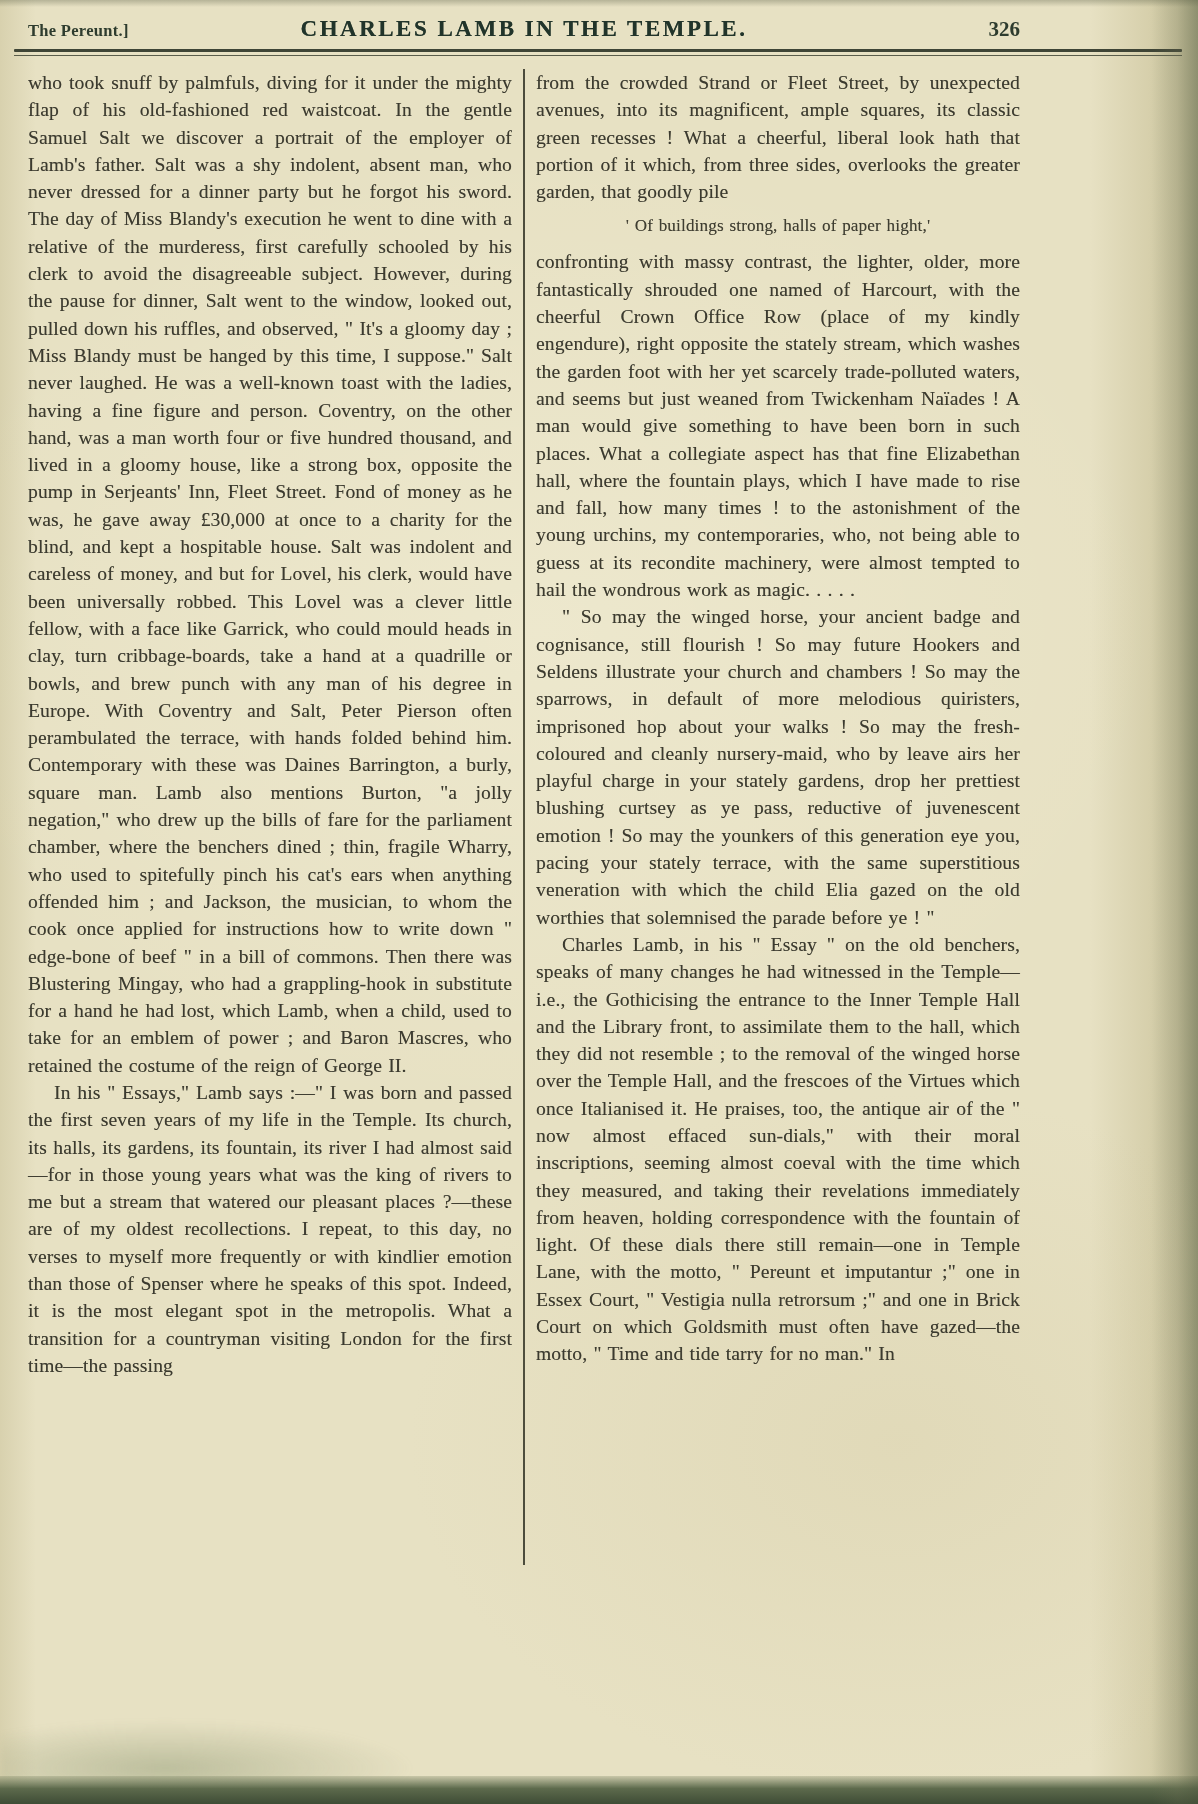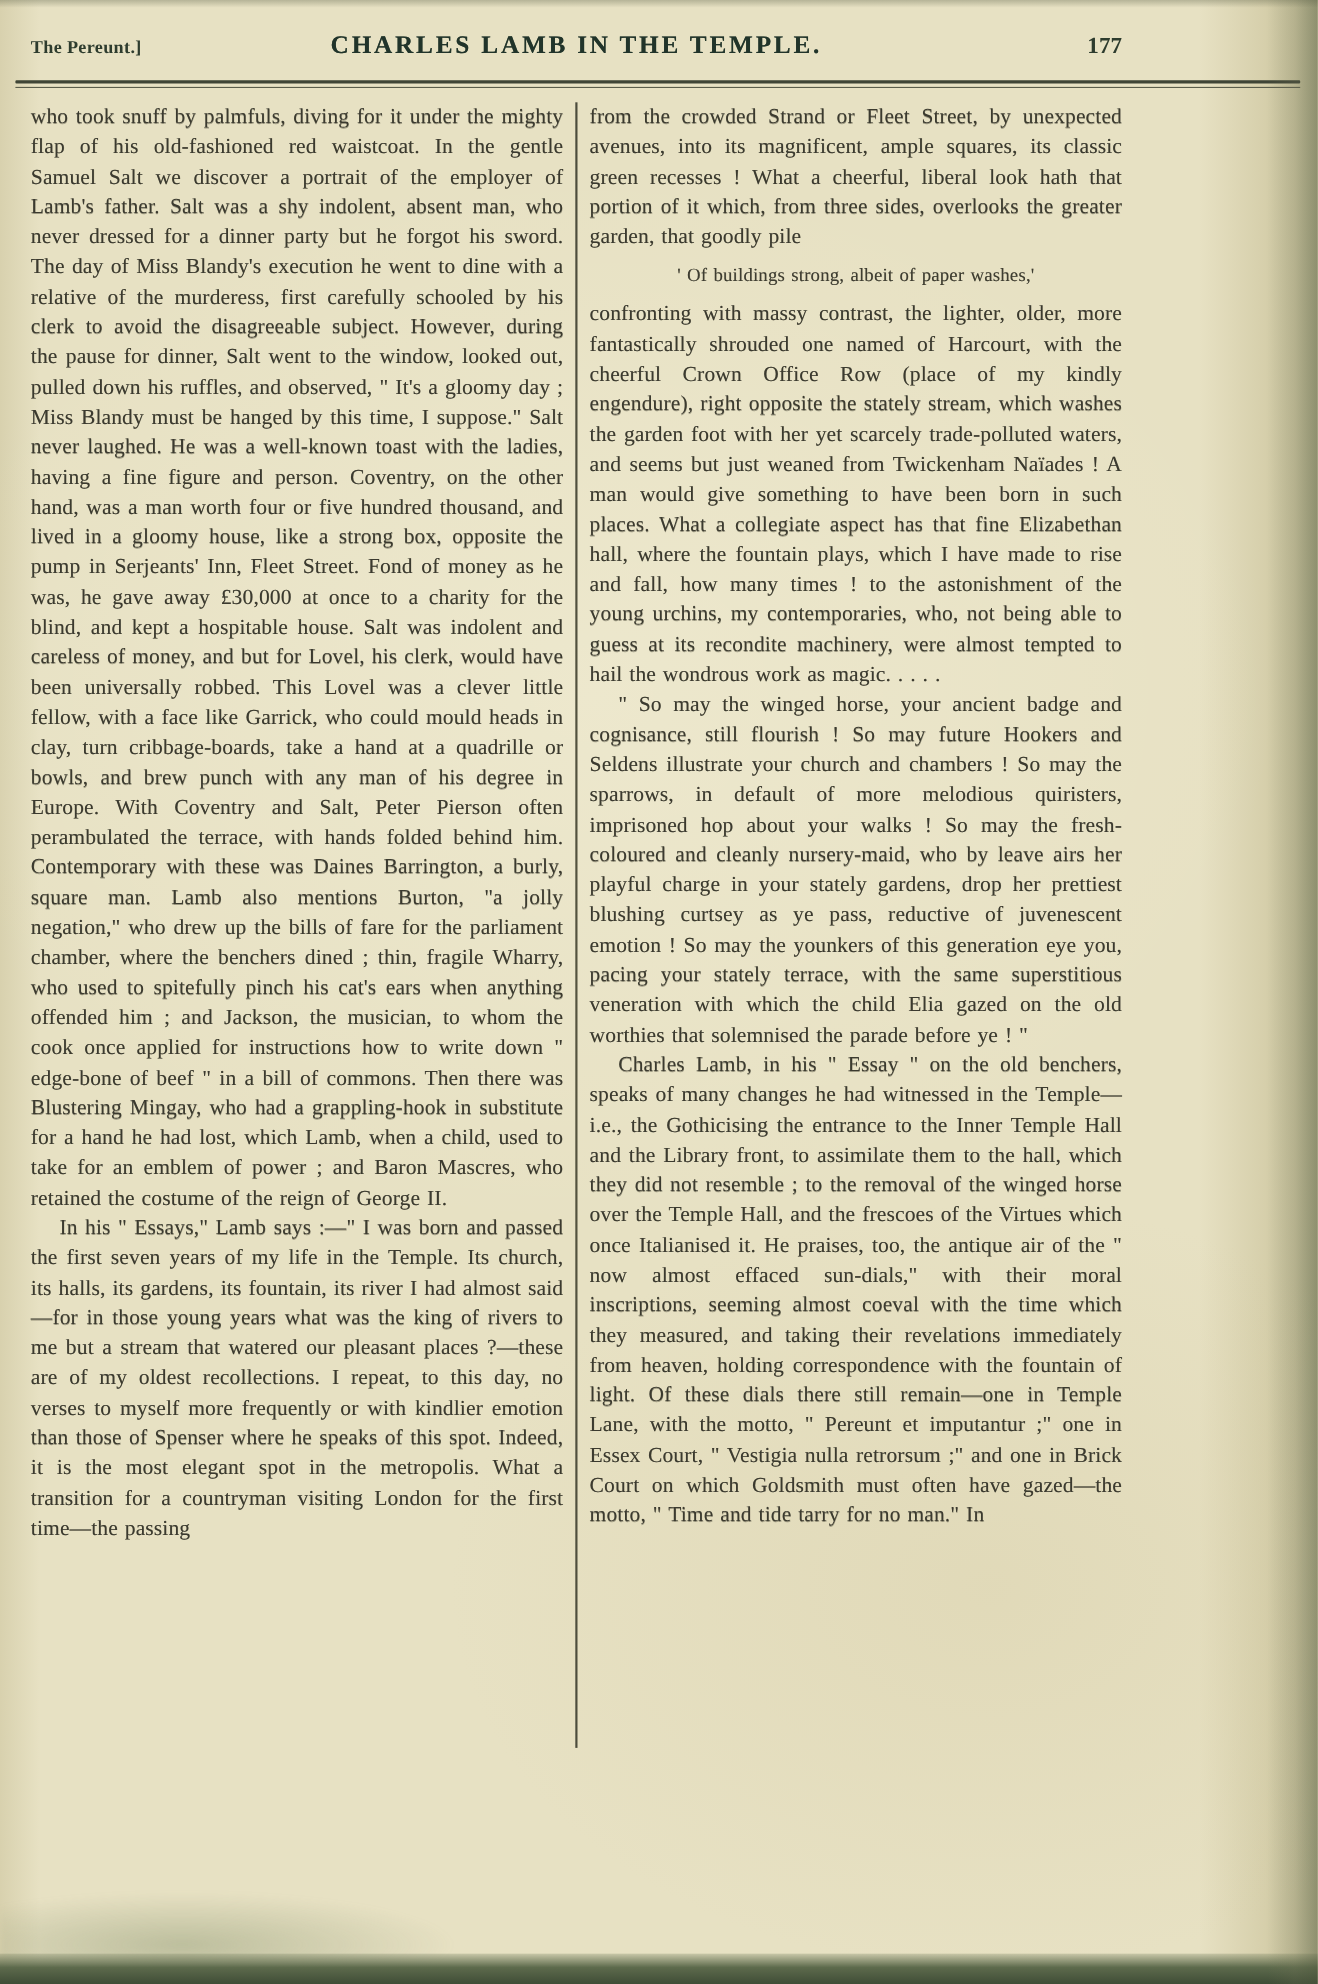--- a/index.html
+++ b/index.html
@@ -23,21 +23,21 @@
   .bottom-smear{position:absolute;left:0;bottom:18px;width:46%;height:90px;
     background:radial-gradient(ellipse 60% 70% at 30% 80%, rgba(120,134,96,0.38), rgba(120,134,96,0) 75%);
     filter:blur(3px);pointer-events:none;}
 
   header.running-head{
     margin:16px 178px 0 28px;
     display:grid;grid-template-columns:1fr auto 1fr;align-items:baseline;
     color:#25372b;
   }
   .running-left{justify-self:start;font-weight:bold;font-size:16.5px;letter-spacing:0.3px;color:#2e3c2e;}
-  .page-title{justify-self:center;margin:12px;font-size:23px;font-weight:bold;letter-spacing:2.5px;color:#21342a;
+  .page-title{justify-self:center;margin:0;font-size:23px;font-weight:bold;letter-spacing:2.5px;color:#21342a;
     text-shadow:0 0 0.6px rgba(33,52,42,0.7);}
   .page-number{justify-self:end;font-weight:bold;font-size:21px;color:#2e3c2e;}
 
   .rule-thick{height:3px;background:#3f4536;margin:7px 16px 3px 14px;border-radius:1px;}
   .rule-thin{height:1px;background:#5a5d4b;margin:0 16px 0 14px;}
 
   main.columns{
     margin:13px 0 0 28px;width:992px;
     display:grid;grid-template-columns:484px 24px 484px;
     align-items:start;
@@ -60,37 +60,37 @@
   }
 </style>
 </head>
 <body>
 
 <div class="page">
 
   <header class="running-head">
     <span class="running-left">The Pereunt.]</span>
     <h1 class="page-title">CHARLES LAMB IN THE TEMPLE.</h1>
-    <span class="page-number">177</span>
+    <span class="page-number">326</span>
   </header>
 
   <div class="rule-thick"></div>
   <div class="rule-thin"></div>
 
   <main class="columns">
     <section class="col left">
       <p>who took snuff by palmfuls, diving for it under the mighty flap of his old-fashioned red waistcoat. In the gentle Samuel Salt we discover a portrait of the employer of Lamb's father. Salt was a shy indolent, absent man, who never dressed for a dinner party but he forgot his sword. The day of Miss Blandy's execution he went to dine with a relative of the murderess, first carefully schooled by his clerk to avoid the disagreeable subject. However, during the pause for dinner, Salt went to the window, looked out, pulled down his ruffles, and observed, " It's a gloomy day ; Miss Blandy must be hanged by this time, I suppose." Salt never laughed. He was a well-known toast with the ladies, having a fine figure and person. Coventry, on the other hand, was a man worth four or five hundred thousand, and lived in a gloomy house, like a strong box, opposite the pump in Serjeants' Inn, Fleet Street. Fond of money as he was, he gave away £30,000 at once to a charity for the blind, and kept a hospitable house. Salt was indolent and careless of money, and but for Lovel, his clerk, would have been universally robbed. This Lovel was a clever little fellow, with a face like Garrick, who could mould heads in clay, turn cribbage-boards, take a hand at a quadrille or bowls, and brew punch with any man of his degree in Europe. With Coventry and Salt, Peter Pierson often perambulated the terrace, with hands folded behind him. Contemporary with these was Daines Barrington, a burly, square man. Lamb also mentions Burton, "a jolly negation," who drew up the bills of fare for the parliament chamber, where the benchers dined ; thin, fragile Wharry, who used to spitefully pinch his cat's ears when anything offended him ; and Jackson, the musician, to whom the cook once applied for instructions how to write down " edge-bone of beef " in a bill of commons. Then there was Blustering Mingay, who had a grappling-hook in substitute for a hand he had lost, which Lamb, when a child, used to take for an emblem of power ; and Baron Mascres, who retained the costume of the reign of George II.</p>
       <p class="indent">In his " Essays," Lamb says :—" I was born and passed the first seven years of my life in the Temple. Its church, its halls, its gardens, its fountain, its river I had almost said—for in those young years what was the king of rivers to me but a stream that watered our pleasant places ?—these are of my oldest recollections. I repeat, to this day, no verses to myself more frequently or with kindlier emotion than those of Spenser where he speaks of this spot. Indeed, it is the most elegant spot in the metropolis. What a transition for a countryman visiting London for the first time—the passing</p>
     </section>
 
     <div class="divider"></div>
 
     <section class="col right">
       <p>from the crowded Strand or Fleet Street, by unexpected avenues, into its magnificent, ample squares, its classic green recesses ! What a cheerful, liberal look hath that portion of it which, from three sides, overlooks the greater garden, that goodly pile</p>
-      <p class="verse">' Of buildings strong, albeit of paper washes,'</p>
+      <p class="verse">' Of buildings strong, halls of paper hight,'</p>
       <p>confronting with massy contrast, the lighter, older, more fantastically shrouded one named of Harcourt, with the cheerful Crown Office Row (place of my kindly engendure), right opposite the stately stream, which washes the garden foot with her yet scarcely trade-polluted waters, and seems but just weaned from Twickenham Naïades ! A man would give something to have been born in such places. What a collegiate aspect has that fine Elizabethan hall, where the fountain plays, which I have made to rise and fall, how many times ! to the astonishment of the young urchins, my contemporaries, who, not being able to guess at its recondite machinery, were almost tempted to hail the wondrous work as magic. . . . .</p>
       <p class="indent">" So may the winged horse, your ancient badge and cognisance, still flourish ! So may future Hookers and Seldens illustrate your church and chambers ! So may the sparrows, in default of more melodious quiristers, imprisoned hop about your walks ! So may the fresh-coloured and cleanly nursery-maid, who by leave airs her playful charge in your stately gardens, drop her prettiest blushing curtsey as ye pass, reductive of juvenescent emotion ! So may the younkers of this generation eye you, pacing your stately terrace, with the same superstitious veneration with which the child Elia gazed on the old worthies that solemnised the parade before ye ! "</p>
       <p class="indent">Charles Lamb, in his " Essay " on the old benchers, speaks of many changes he had witnessed in the Temple—i.e., the Gothicising the entrance to the Inner Temple Hall and the Library front, to assimilate them to the hall, which they did not resemble ; to the removal of the winged horse over the Temple Hall, and the frescoes of the Virtues which once Italianised it. He praises, too, the antique air of the " now almost effaced sun-dials," with their moral inscriptions, seeming almost coeval with the time which they measured, and taking their revelations immediately from heaven, holding correspondence with the fountain of light. Of these dials there still remain—one in Temple Lane, with the motto, " Pereunt et imputantur ;" one in Essex Court, " Vestigia nulla retrorsum ;" and one in Brick Court on which Goldsmith must often have gazed—the motto, " Time and tide tarry for no man." In</p>
     </section>
   </main>
 
   <div class="bottom-smear"></div>
   <div class="bottom-band"></div>
   <div class="edge-right"></div>
   <div class="edge-top"></div>

